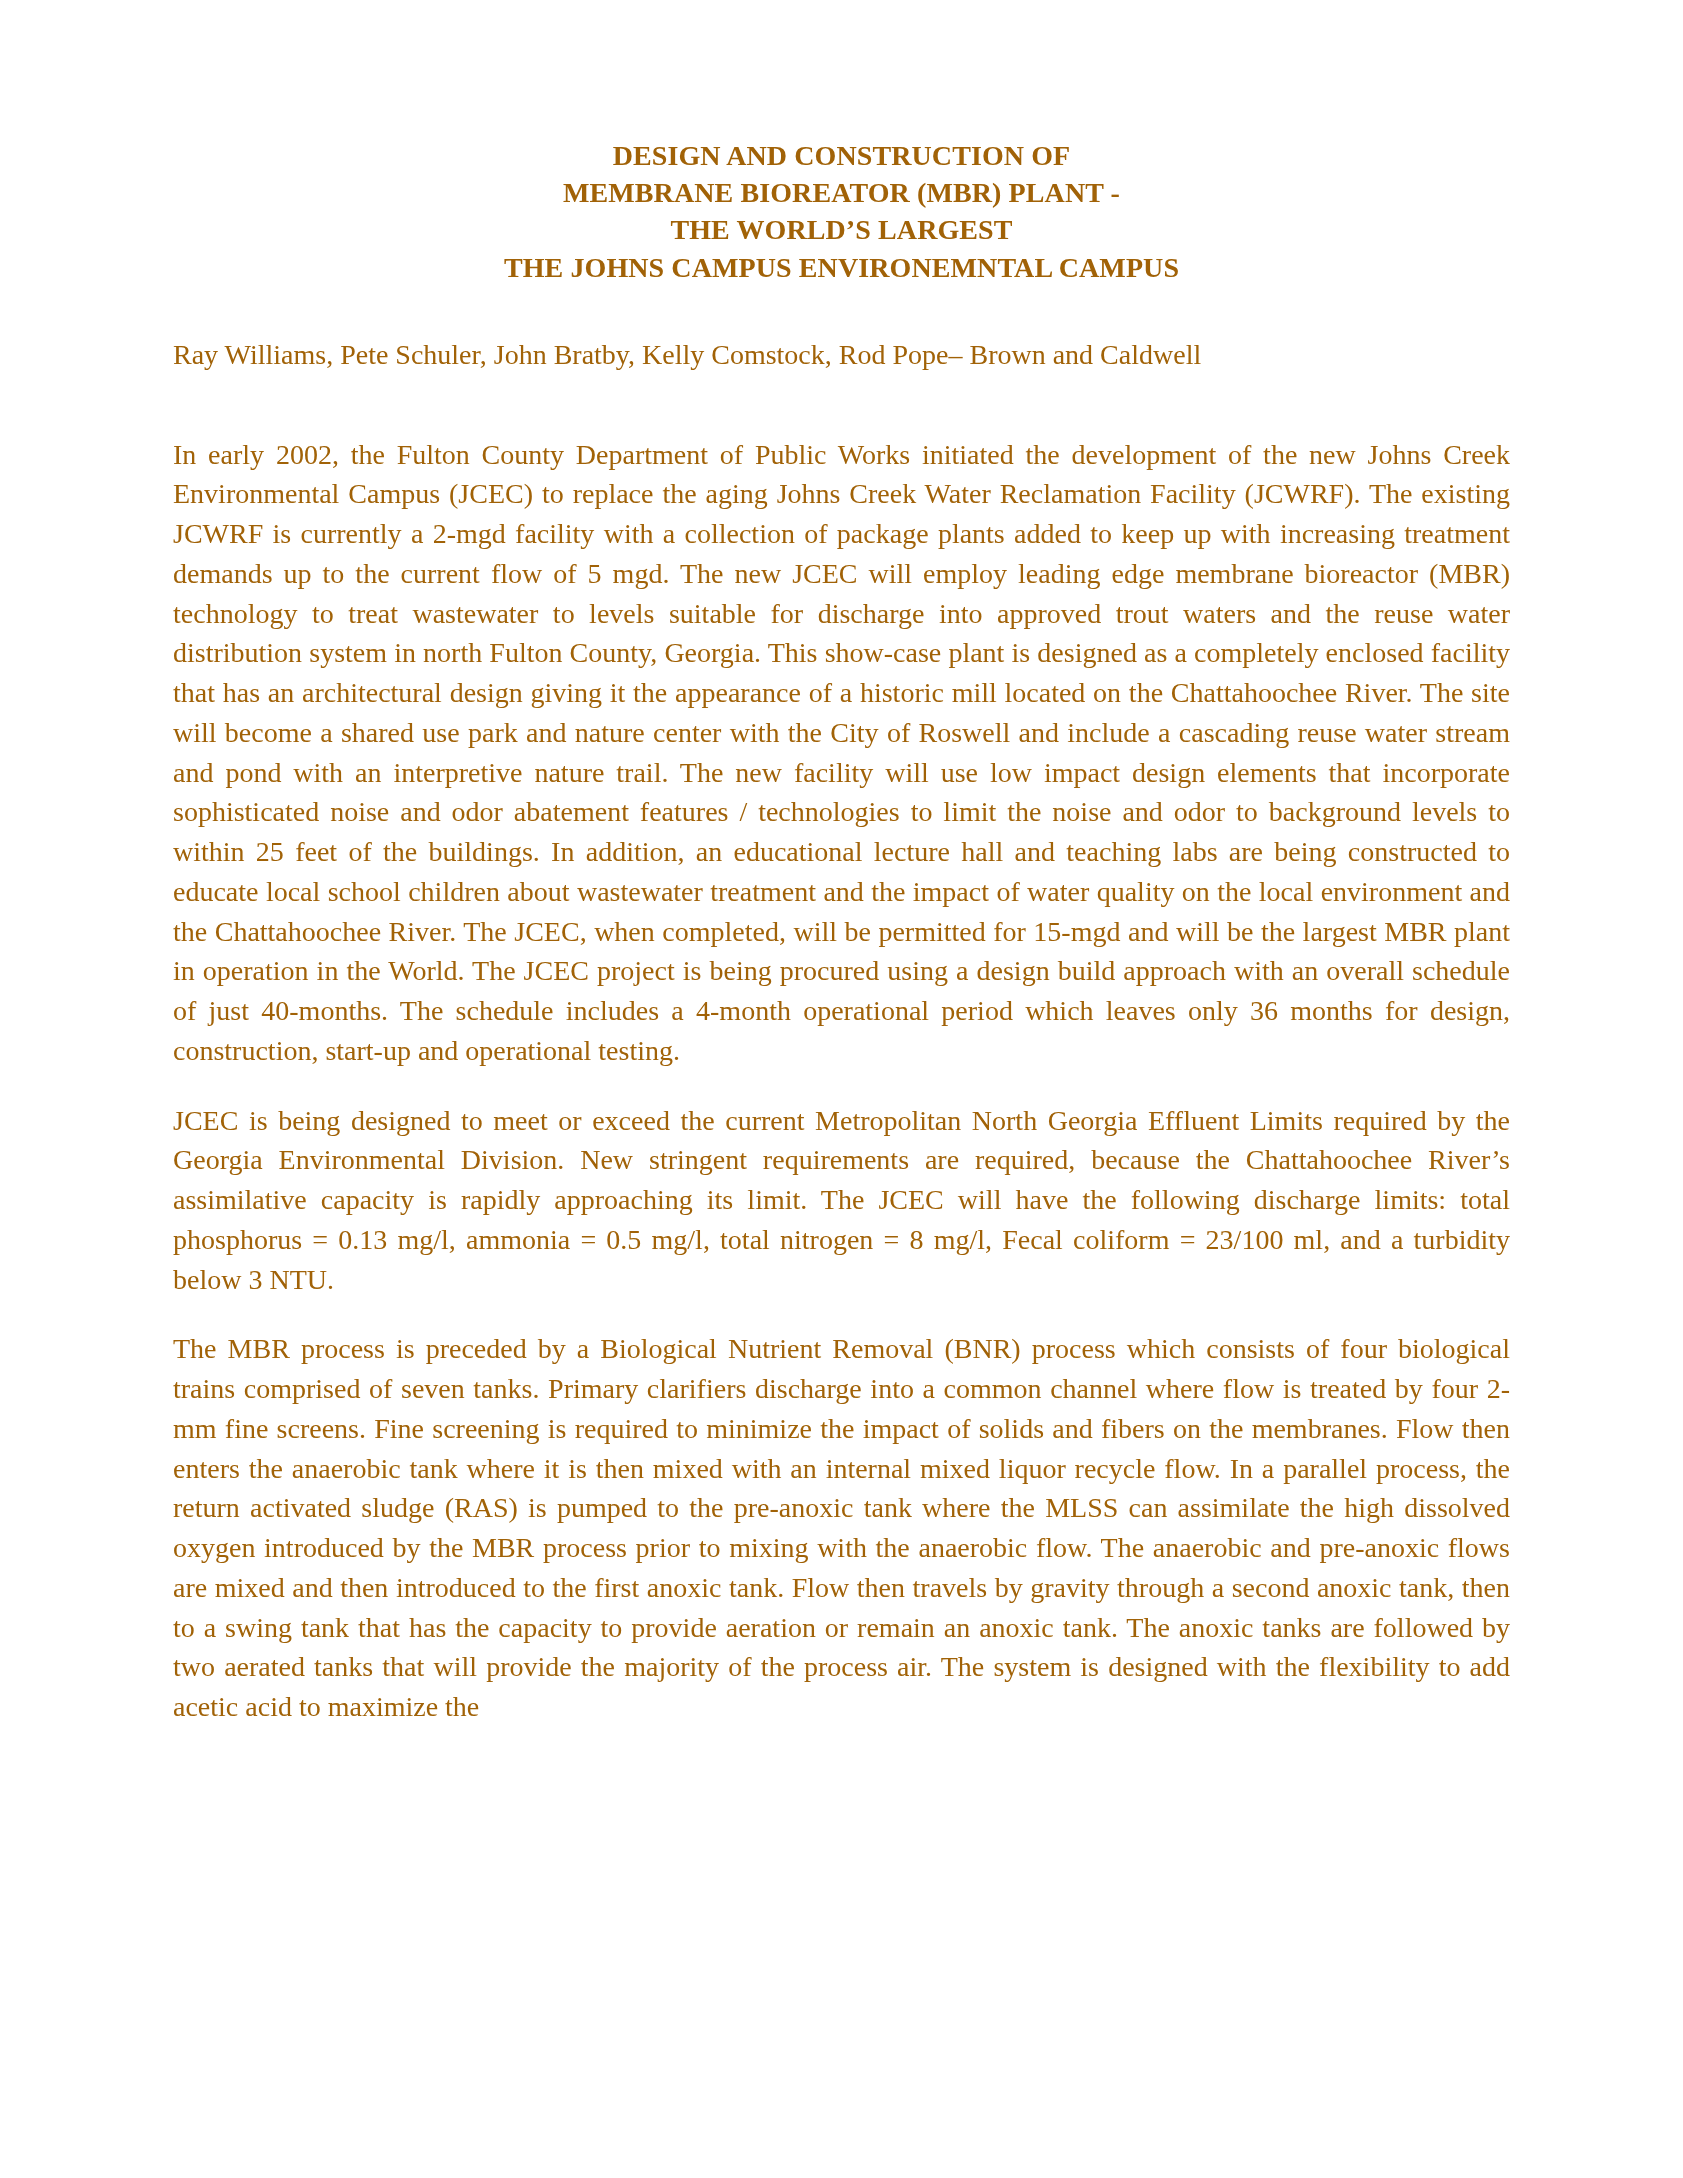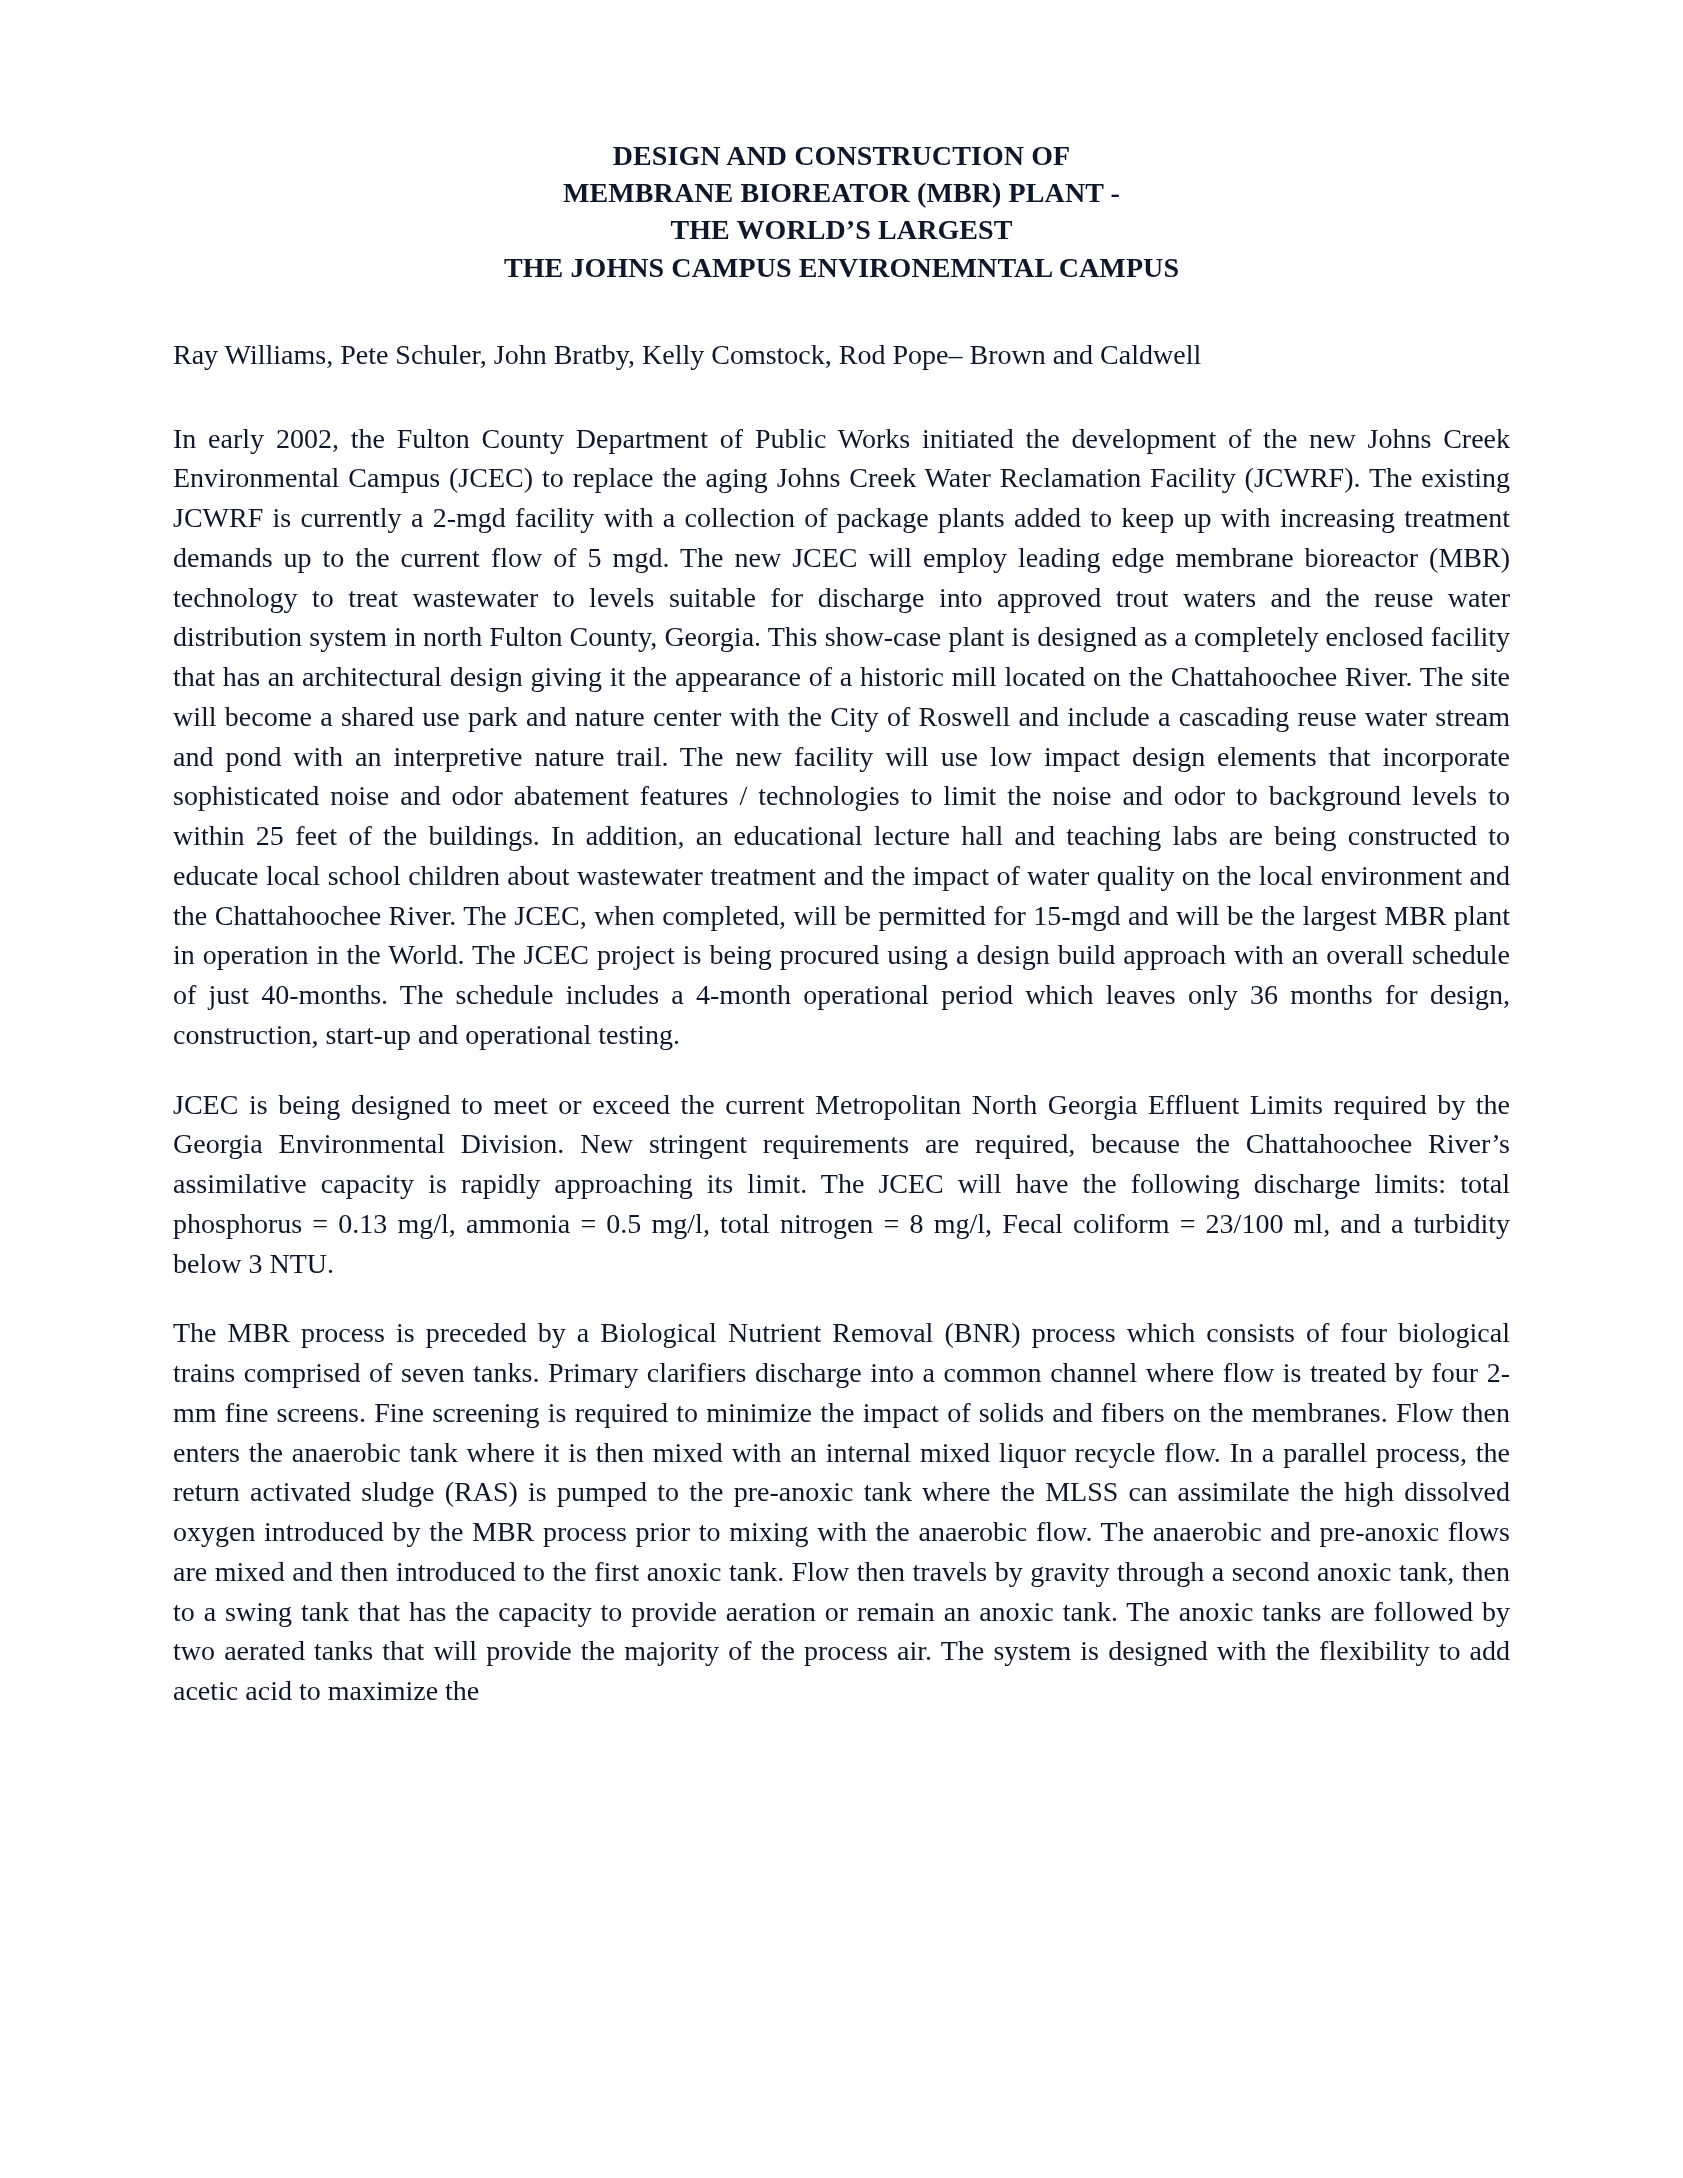--- a/index.html
+++ b/index.html
@@ -8,21 +8,21 @@
     background: #ffffff;
   }
   .page {
     width: 1683px;
     height: 2178px;
     background: #ffffff;
     position: relative;
     box-sizing: border-box;
     padding: 129px 173px 59px 173px;
     font-family: "Liberation Serif", serif;
-    color: #0f172a;
+    color: #a16207;
   }
   .title-block {
     text-align: center;
     font-weight: bold;
     font-size: 28px;
     line-height: 1.33;
     letter-spacing: 0.1px;
     margin-top: 8px;
   }
   .title-line {
@@ -31,21 +31,21 @@
   .authors-block {
     text-align: left;
     font-size: 28px;
     line-height: 1.38;
     margin-top: 50px;
   }
   .author-line {
     display: block;
   }
   .body-text {
-    margin-top: 44px;
+    margin-top: 60px;
   }
   .body-text p {
     font-size: 28px;
     line-height: 1.42;
     text-align: justify;
     margin: 0 0 30px 0;
     text-justify: inter-word;
   }
   .body-text p:last-child {
     margin-bottom: 0;

